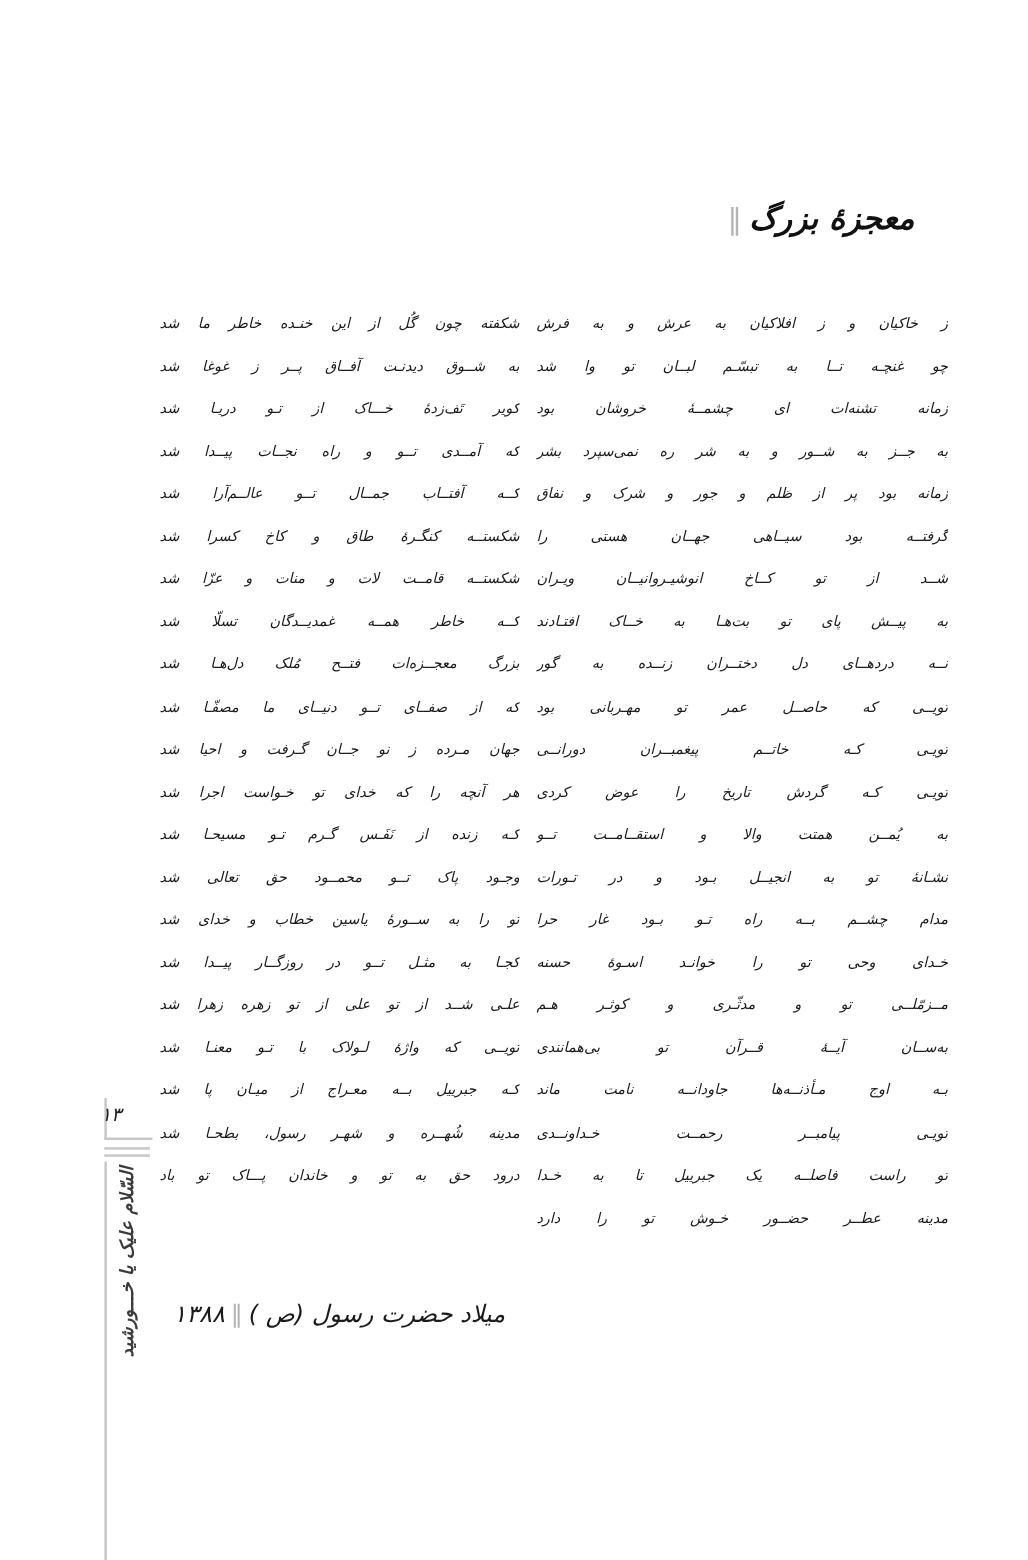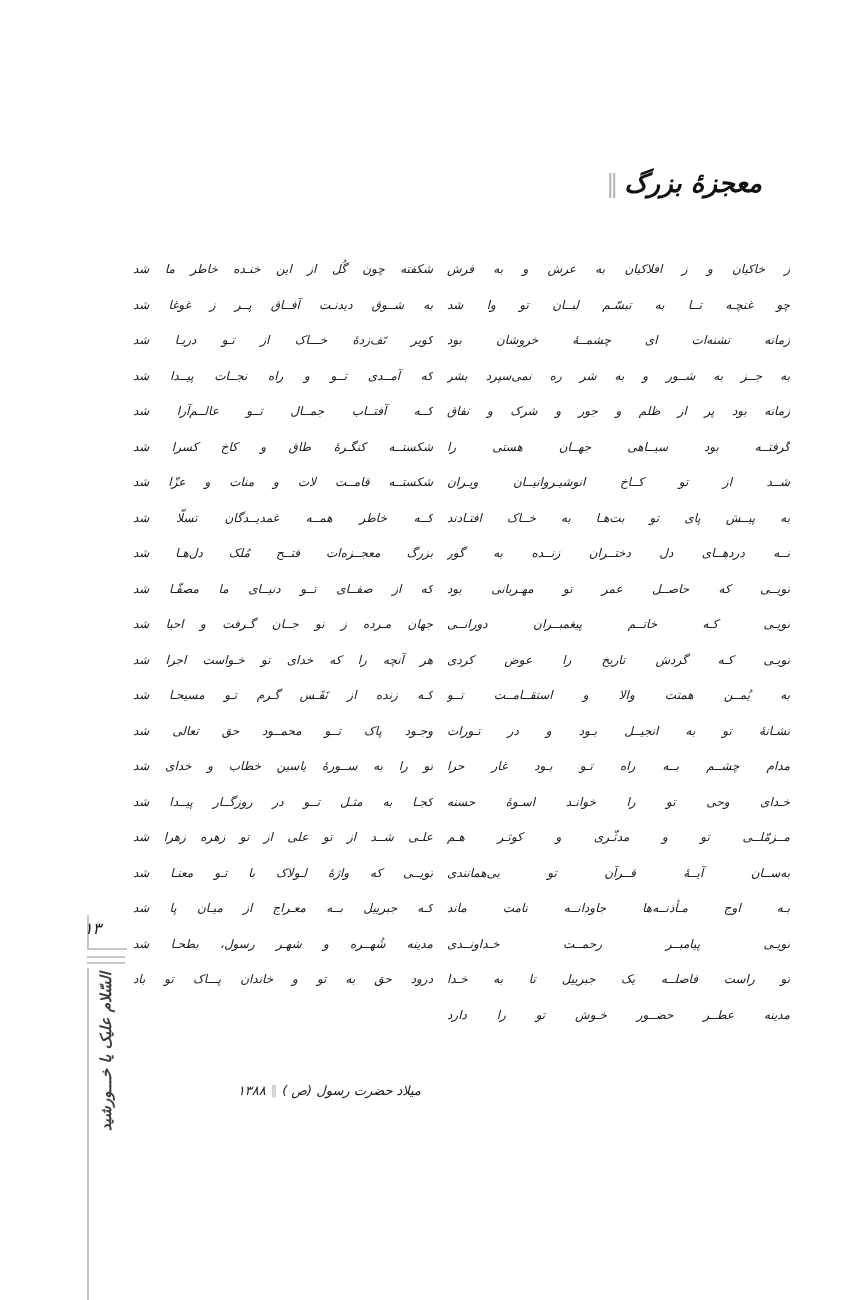--- a/index.html
+++ b/index.html
@@ -50,21 +50,21 @@
     text-align-last: justify;
     overflow: hidden;
   }
 
   
   .caption {
     position: absolute;
     top: 1083px; left: 133px; width: 288px;
     direction: rtl;
     text-align: right;
-    font-size: 13px;
+    font-size: 20px;
     color: #1a1a1a;
     white-space: nowrap;
   }
   .caption .sep {
     color: #b4b4b4;
     padding: 0 5px;
   }
 
   
   .folio-corner {

